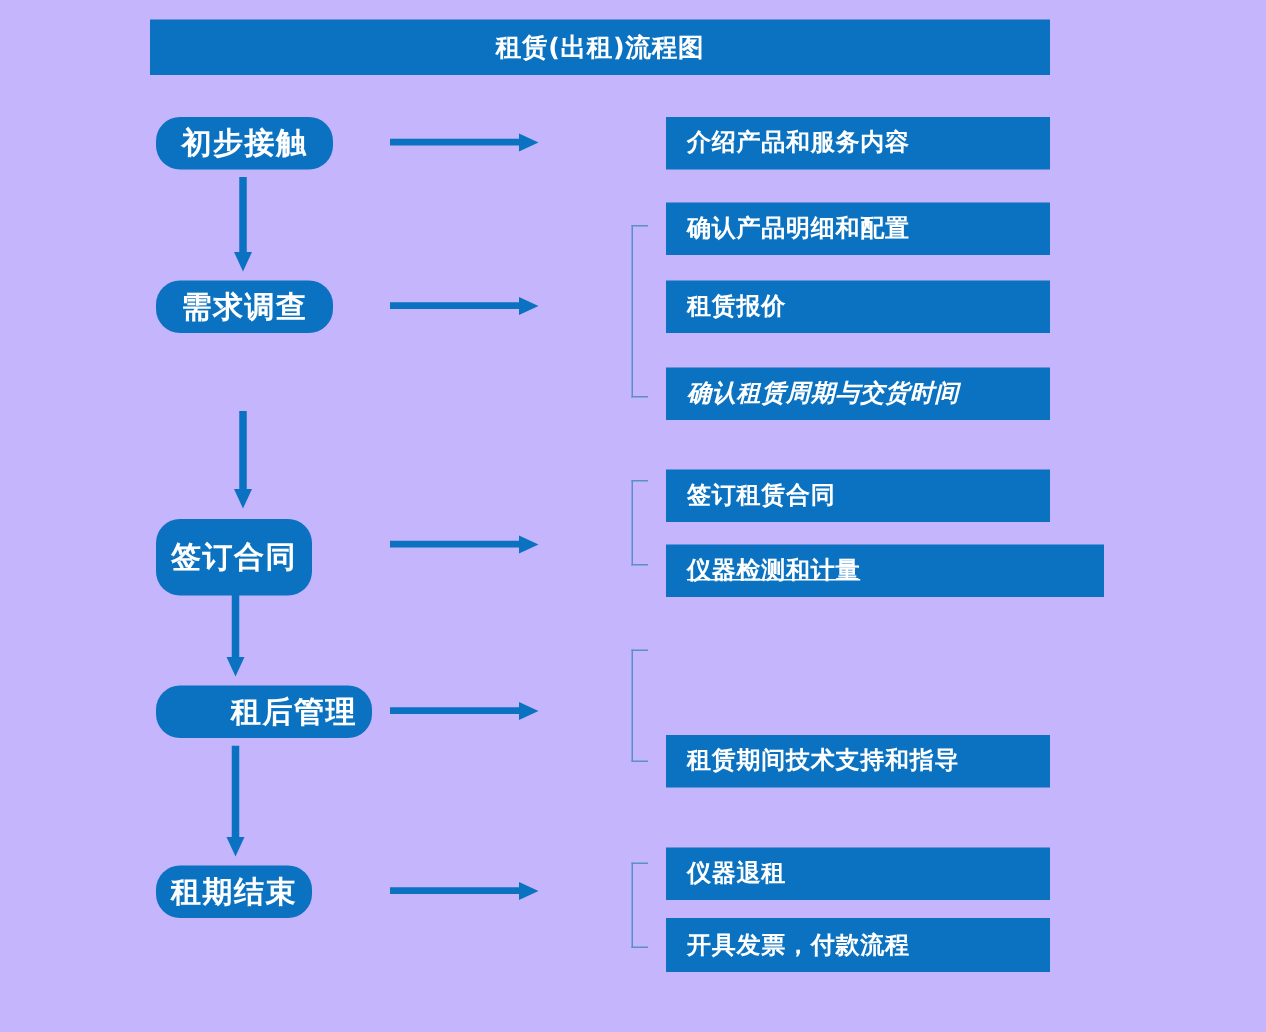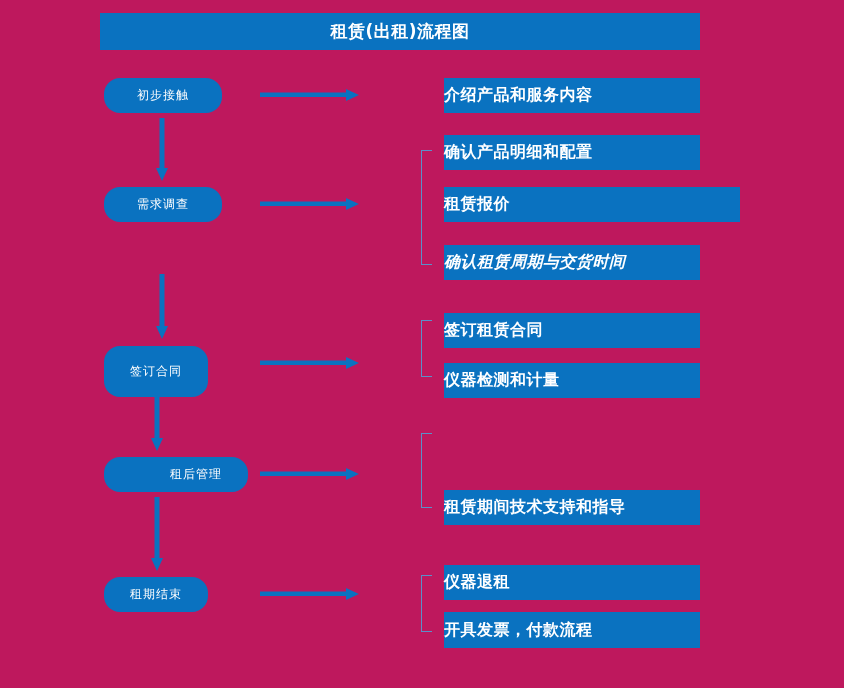--- a/index.html
+++ b/index.html
@@ -7,21 +7,21 @@
     padding: 0;
     background: #ffffff;
   }
   body {
     font-family: "DejaVu Sans", "Liberation Sans", sans-serif;
   }
   #canvas {
     position: relative;
     width: 844px;
     height: 688px;
-    background: #be185d;
+    background: #c4b5fd;
     overflow: hidden;
   }
   .title-bar {
     position: absolute;
     left: 100px;
     top: 13px;
     width: 600px;
     height: 37px;
     background: #0a72c0;
     color: #ffffff;
@@ -32,33 +32,34 @@
     font-weight: bold;
     letter-spacing: 0.5px;
   }
   .stage-box {
     position: absolute;
     background: #0a72c0;
     color: #ffffff;
     display: flex;
     align-items: center;
     justify-content: center;
-    font-size: 12px;
-    font-weight: normal;
+    font-size: 20px;
+    font-weight: bold;
     letter-spacing: 1px;
     border-radius: 16px;
   }
   .detail-box {
     position: absolute;
     background: #0a72c0;
     color: #ffffff;
     display: flex;
     align-items: center;
     font-size: 16px;
     font-weight: bold;
+    padding-left: 14px;
     box-sizing: border-box;
     letter-spacing: 0.5px;
   }
   .arrow-h {
     position: absolute;
     height: 18px;
   }
   .arrow-v {
     position: absolute;
     width: 18px;
@@ -157,27 +158,27 @@
   <div class="bracket" style="left:421px; top:320px; height:57px;"></div>
 
   <div class="bracket" style="left:421px; top:433px; height:75px;"></div>
 
   <div class="bracket" style="left:421px; top:575px; height:57px;"></div>
 
   <div class="detail-box" style="left:444px; top:78px; width:256px; height:35px;">介绍产品和服务内容</div>
 
   <div class="detail-box" style="left:444px; top:135px; width:256px; height:35px;">确认产品明细和配置</div>
 
-  <div class="detail-box" style="left:444px; top:187px; width:296px; height:35px;">租赁报价</div>
+  <div class="detail-box" style="left:444px; top:187px; width:256px; height:35px;">租赁报价</div>
 
   <div class="detail-box" style="left:444px; top:245px; width:256px; height:35px;font-style:italic;">确认租赁周期与交货时间</div>
 
   <div class="detail-box" style="left:444px; top:313px; width:256px; height:35px;">签订租赁合同</div>
 
-  <div class="detail-box" style="left:444px; top:363px; width:256px; height:35px;">仪器检测和计量</div>
+  <div class="detail-box" style="left:444px; top:363px; width:292px; height:35px;text-decoration:underline;">仪器检测和计量</div>
 
 
   <div class="detail-box" style="left:444px; top:490px; width:256px; height:35px;">租赁期间技术支持和指导</div>
 
   <div class="detail-box" style="left:444px; top:565px; width:256px; height:35px;">仪器退租</div>
 
   <div class="detail-box" style="left:444px; top:612px; width:256px; height:36px;">开具发票，付款流程</div>
 
 </div>
 

